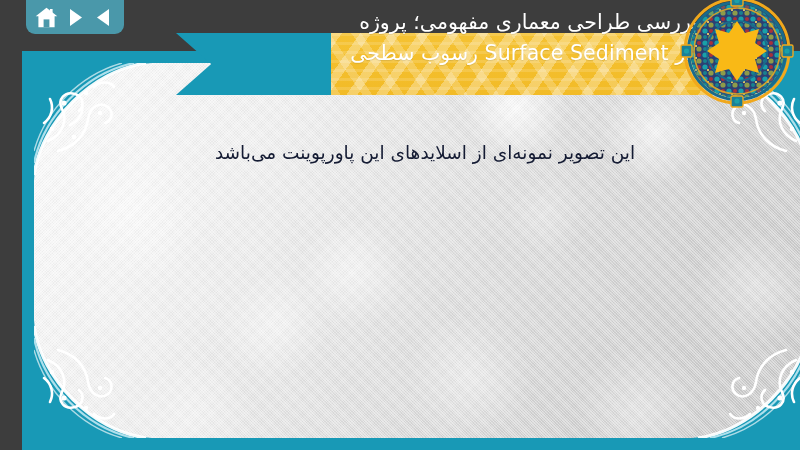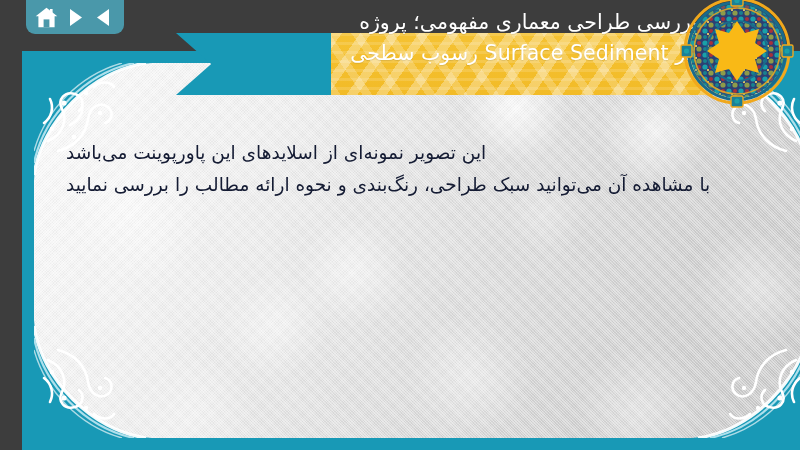--- a/index.html
+++ b/index.html
@@ -138,21 +138,21 @@
   .c-tl{ left:0;  top:0; }
   .c-tr{ right:0; top:0;    transform:scaleX(-1); }
   .c-bl{ left:0;  bottom:0; transform:scaleY(-1); }
   .c-br{ right:0; bottom:0; transform:scale(-1,-1); }
 
   
   .body-text{
     position:absolute;
     right:26px; top:74px;
     width:718px;
-    text-align:left;
+    text-align:center;
     direction:rtl;
     color:#141b33;
     font-size:18.5px;
     line-height:32px;
     z-index:8;
   }
   .body-text .bl{ display:block; white-space:nowrap; }
 </style>
 </head>
 <body>
@@ -327,19 +327,18 @@
             <circle cx="30" cy="40" r="2.6"></circle>
             <circle cx="52" cy="30" r="2.2"></circle>
             <circle cx="18" cy="66" r="2.2"></circle>
             <circle cx="66" cy="50" r="2.2"></circle>
           </g>
         </svg>
       </div>
 
       <div class="body-text">
         <span class="bl">این تصویر نمونه‌ای از اسلایدهای این پاورپوینت می‌باشد</span>
-        <span class="bl">با مشاهده آن می‌توانید سبک طراحی، رنگ‌بندی و نحوه ارائه مطالب را بررسی نمایید</span>
       </div>
 
     </div>
   </div>
 
 </div>
 
 </body></html>

